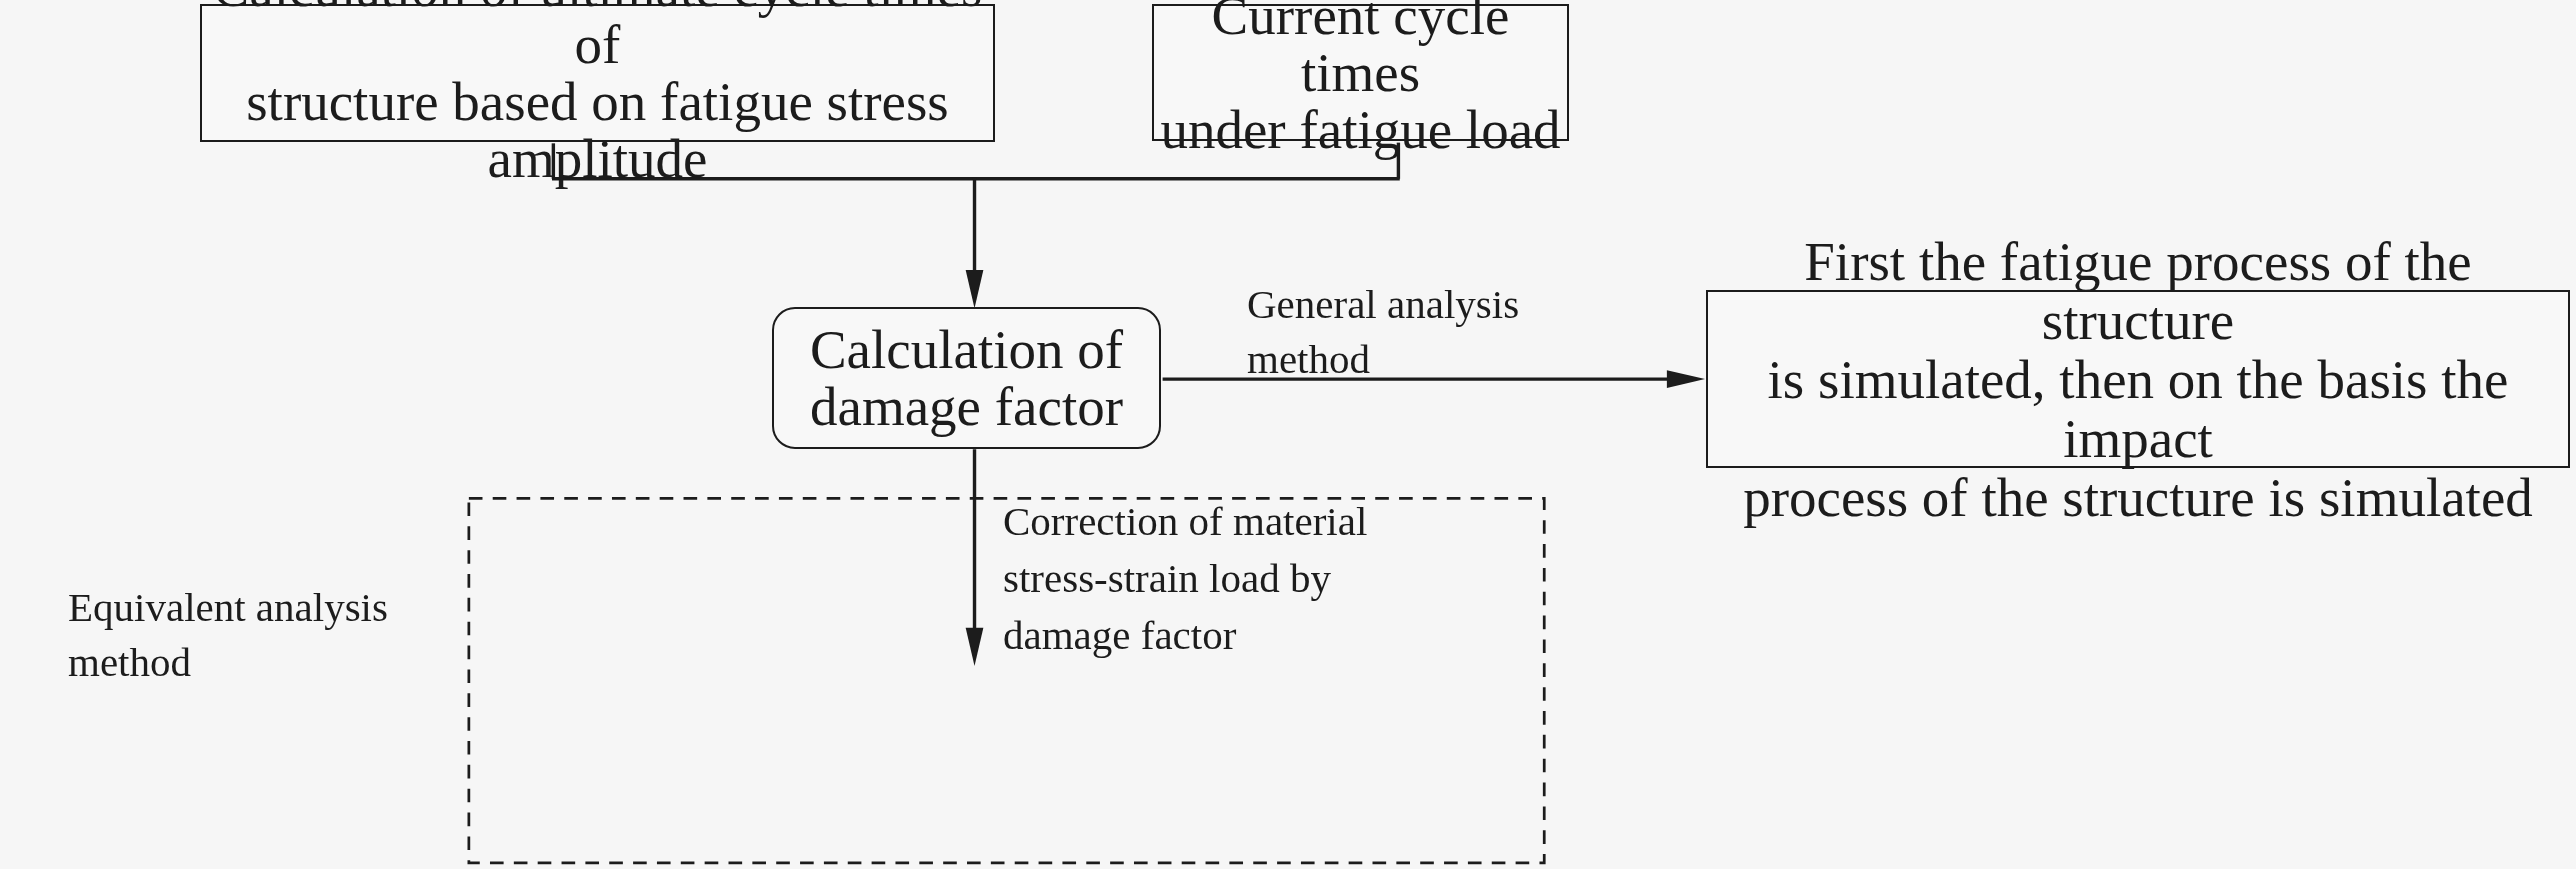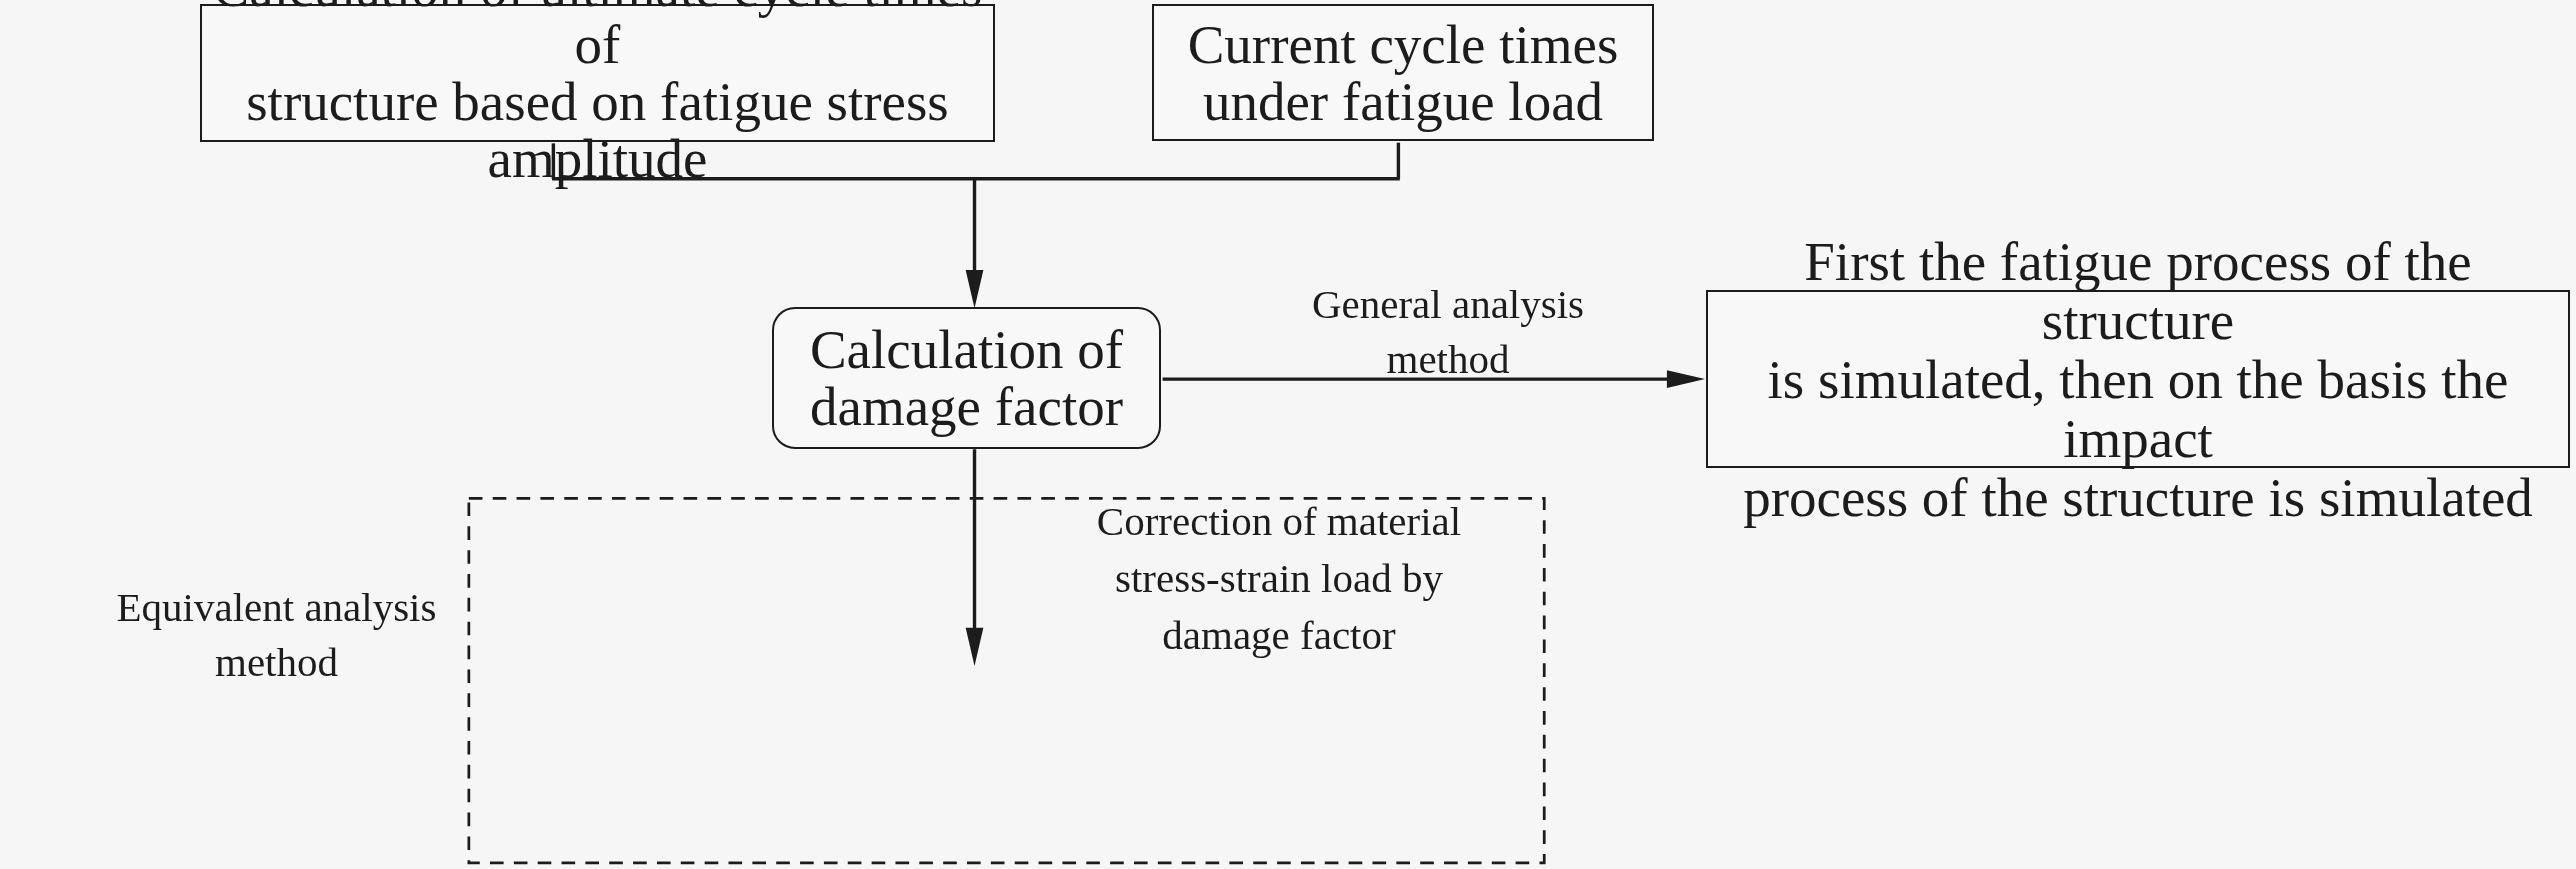--- a/index.html
+++ b/index.html
@@ -22,21 +22,20 @@
     box-sizing:border-box;
     border:2.7px solid var(--line);
     background:var(--boxfill);
     display:flex;align-items:center;justify-content:center;
     text-align:center;
     font-size:55px;line-height:57px;
     white-space:pre-wrap;
   }
   .float-label{
     position:absolute;
-    text-align:center;
     font-size:41px;line-height:55px;
     white-space:pre-wrap;
   }
 </style>
 </head>
 <body>
 
 <div id="canvas">
 
   <svg class="connectors" viewBox="0 0 3780 1276" xmlns="http://www.w3.org/2000/svg">
@@ -55,21 +54,21 @@
 
     <line x1="1430" y1="659" x2="1430" y2="925" stroke="var(--line)" stroke-width="5"></line>
     <polygon points="1430,977 1417,921 1443,921" fill="var(--line)"></polygon>
 
     <rect x="688" y="731" width="1578" height="535" fill="none" stroke="var(--line)" stroke-width="4" stroke-dasharray="20 15"></rect>
   </svg>
 
   <div class="box" style="left:200px;top:4.1px;width:795px;height:138px;">Calculation of ultimate cycle times of
 structure based on fatigue stress amplitude</div>
 
-  <div class="box" style="left:1152px;top:4.1px;width:502px;height:137px;">Current cycle times
+  <div class="box" style="left:1152px;top:4.1px;width:417px;height:137px;">Current cycle times
 under fatigue load</div>
 
   <div class="box" style="left:772px;top:307px;width:389px;height:142px;border-radius:23px;">Calculation of
 damage factor</div>
 
   <div class="box" style="left:1706px;top:290px;width:864px;height:178px;line-height:59px;">First the fatigue process of the structure
 is simulated, then on the basis the impact
 process of the structure is simulated</div>
 
 

